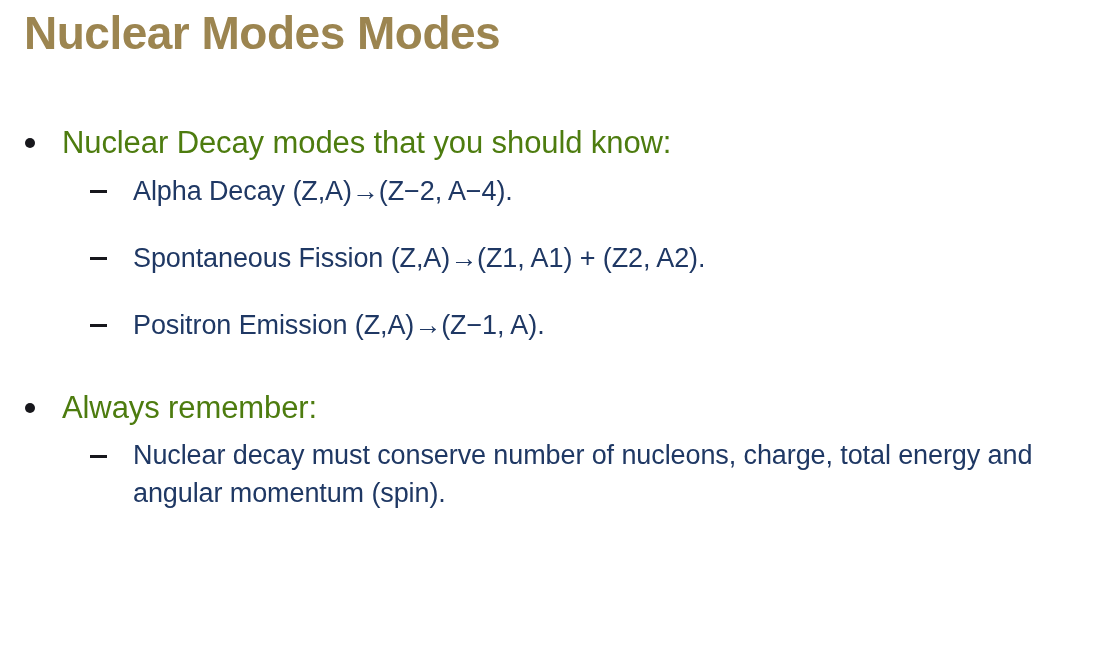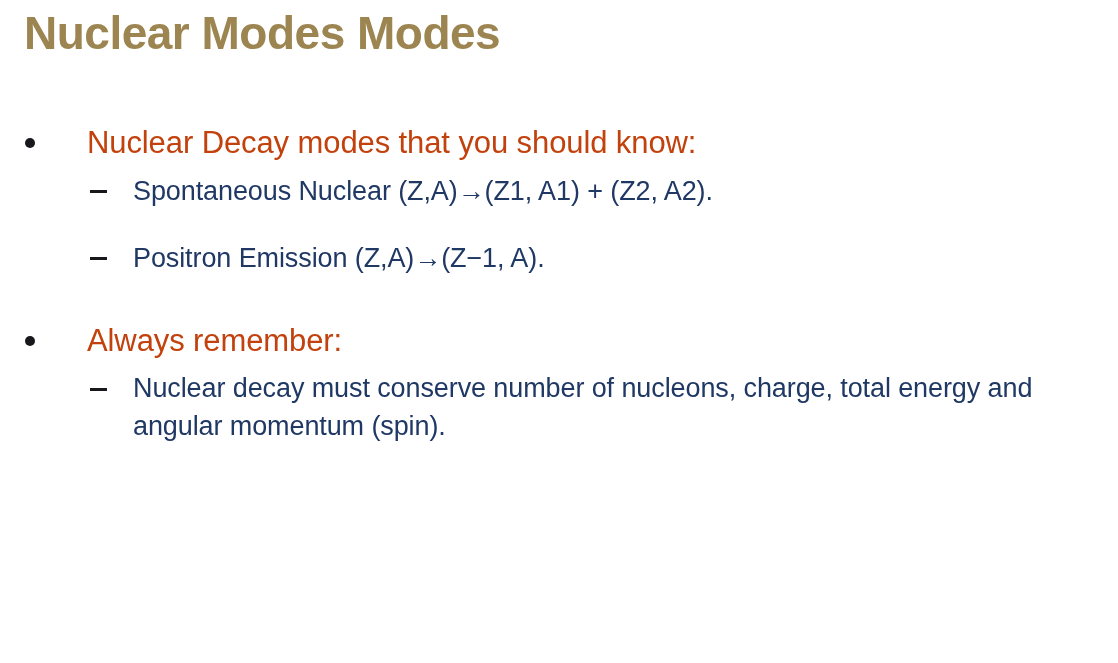--- a/index.html
+++ b/index.html
@@ -40,25 +40,25 @@
   
   .body-content {
     position: absolute;
     left: 0;
     top: 121px;
     width: 1118px;
   }
 
   .bullet-l1 {
     position: relative;
-    padding-left: 87px;
+    padding-left: 62px;
     margin: 0 0 6px 0;
     font-size: 31px;
     line-height: 44px;
-    color: #c2410c;
+    color: #4d7c0f;
     letter-spacing: -0.1px;
   }
   .bullet-l1 .marker-dot {
     position: absolute;
     left: 25px;
     top: 17px;
     width: 10px;
     height: 10px;
     border-radius: 50%;
     background: #17171c;
@@ -100,24 +100,28 @@
 
   <div class="slide-title">Nuclear Modes Modes</div>
 
   <div class="body-content">
 
     <div class="bullet-l1">
       <span class="marker-dot"></span>
       <span class="nowrap">Nuclear Decay modes that you should know:</span>
     </div>
 
+    <div class="bullet-l2">
+      <span class="marker-dash"></span>
+      <span class="nowrap">Alpha Decay (Z,A)→(Z−2, A−4).</span>
+    </div>
 
     <div class="bullet-l2">
       <span class="marker-dash"></span>
-      <span class="nowrap">Spontaneous Nuclear (Z,A)→(Z1, A1) + (Z2, A2).</span>
+      <span class="nowrap">Spontaneous Fission (Z,A)→(Z1, A1) + (Z2, A2).</span>
     </div>
 
 
     <div class="bullet-l2">
       <span class="marker-dash"></span>
       <span class="nowrap">Positron Emission (Z,A)→(Z−1, A).</span>
     </div>
 
 
     <div class="spacer-sm"></div>

